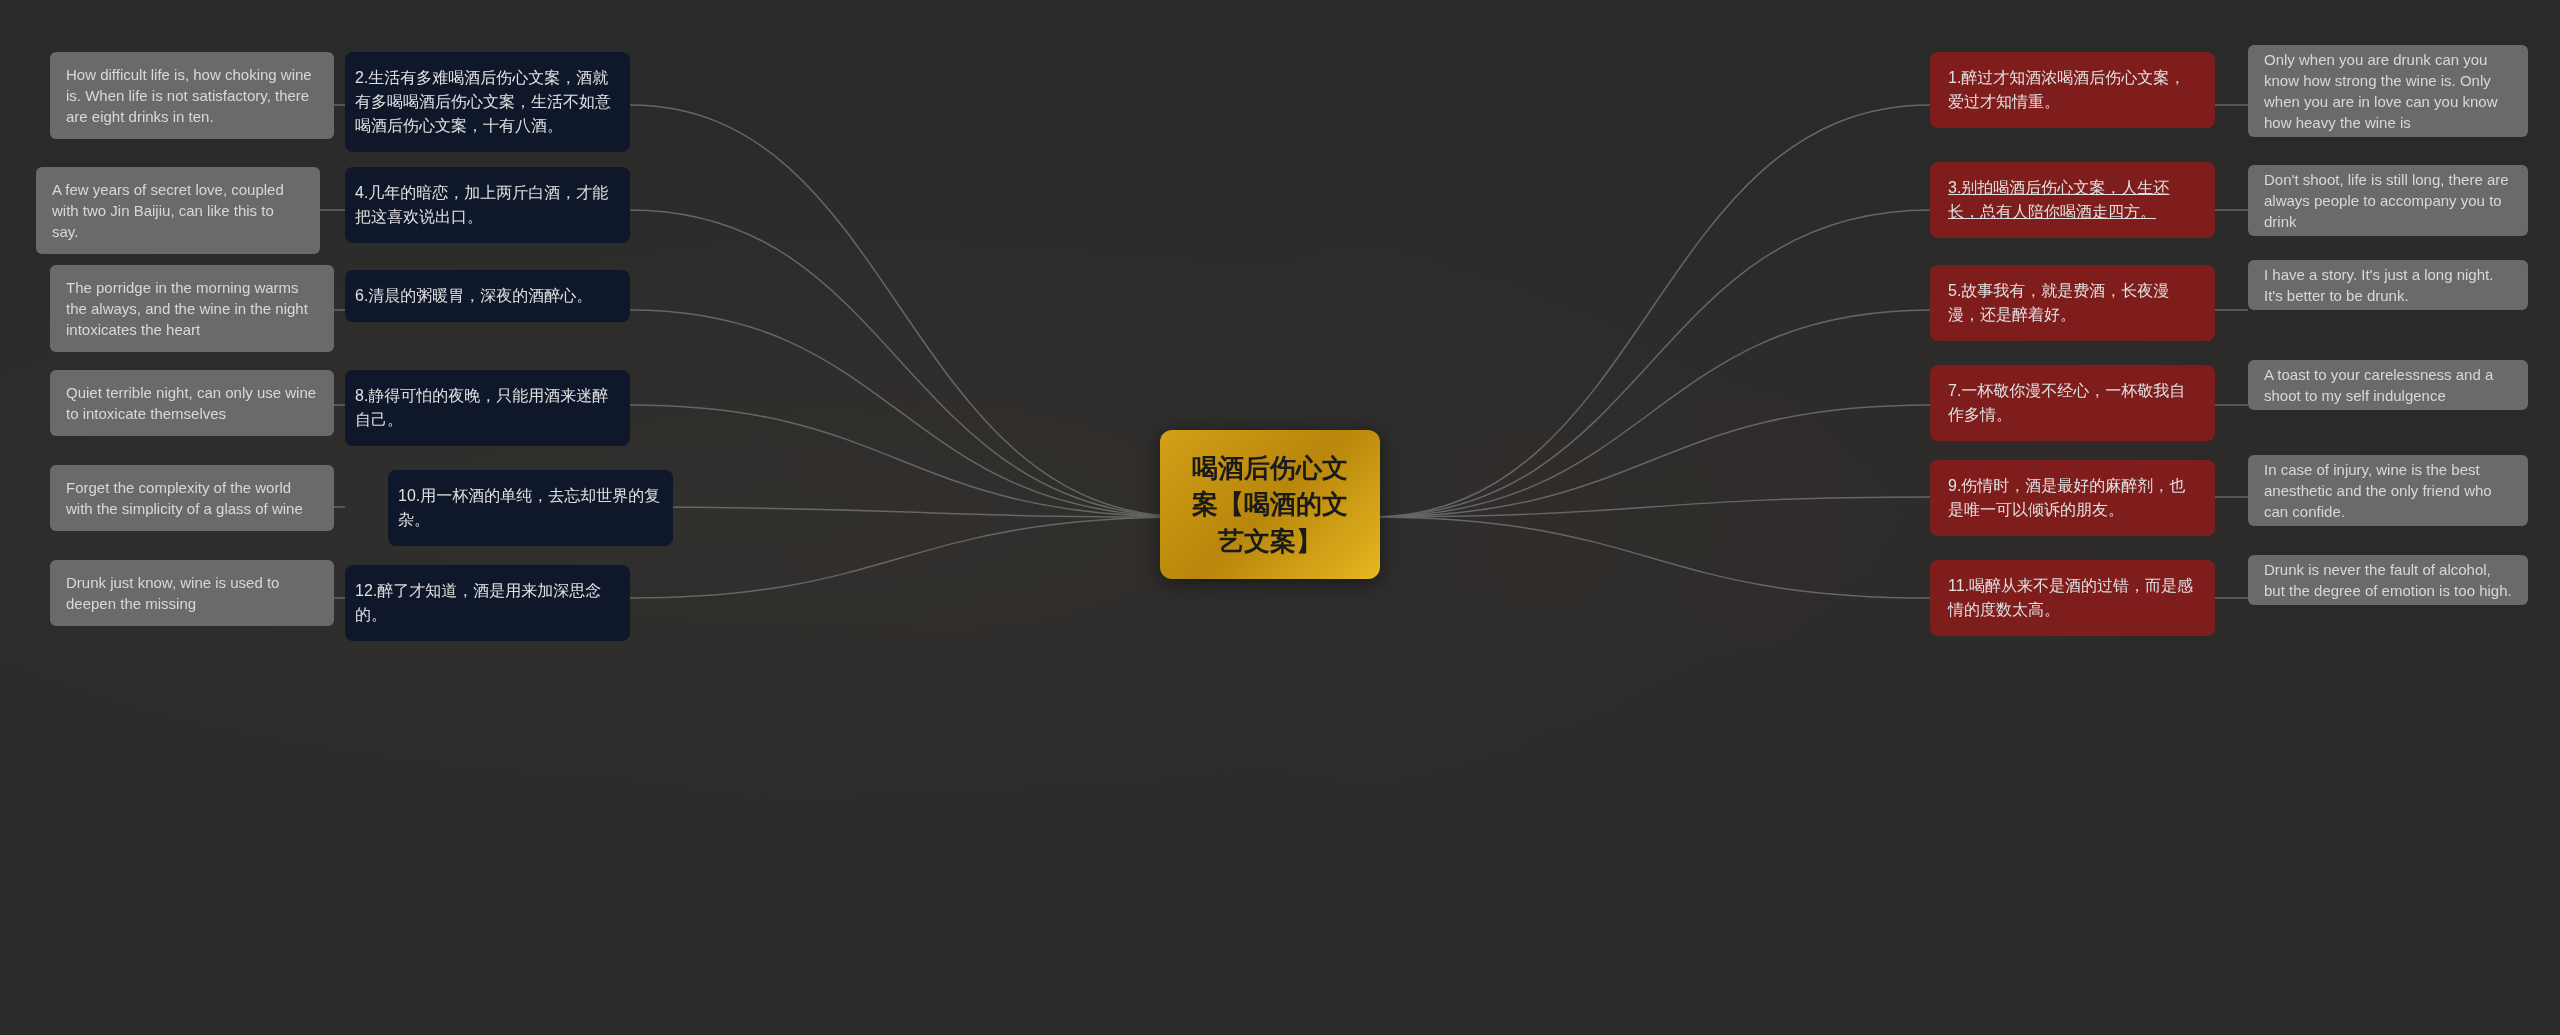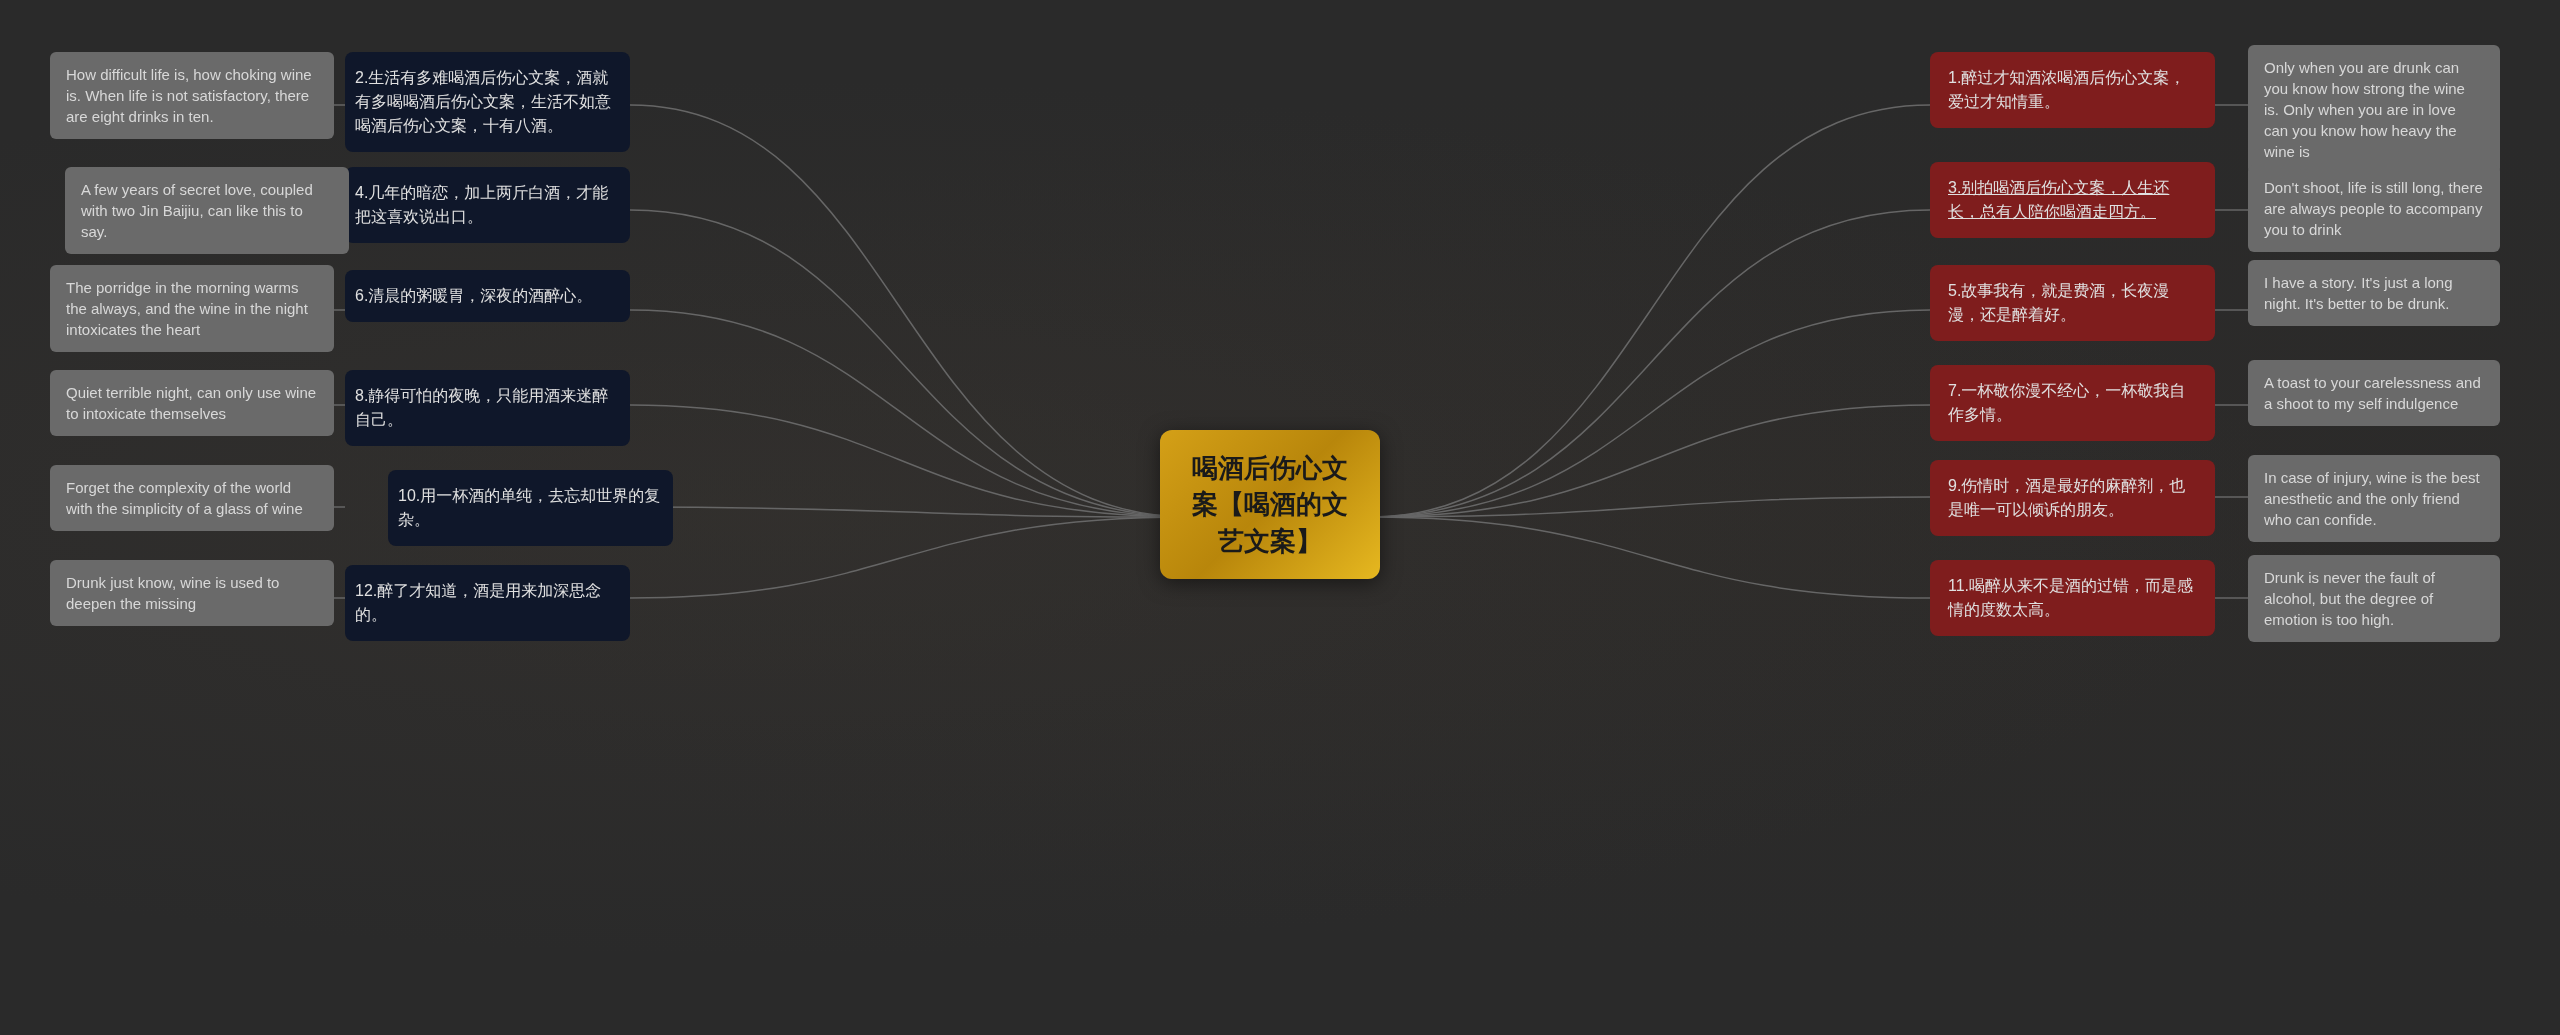--- a/index.html
+++ b/index.html
@@ -77,25 +77,25 @@
       font-size: 15px;
       line-height: 1.4;
       width: 284px;
       z-index: 5;
     }
 
     .side-node-right {
       position: absolute;
       background: #6a6a6a;
       border-radius: 6px;
-      padding: 12px 16px;
+      padding: 4px 16px;
       color: #d8d8d8;
       font-size: 15px;
       line-height: 1.4;
-      width: 252px;
+      width: 280px;
       z-index: 5;
     }
 
     
     .connectors {
       position: absolute;
       width: 100%;
       height: 100%;
       top: 0;
       left: 0;
@@ -169,21 +169,21 @@
   <div class="mid-node" style="top: 470px; left: 345px; margin-left: 43px;">
     <span>10.用一杯酒的单纯，去忘却世界的复杂。</span>
   </div>
   <div class="mid-node" style="top: 565px; left: 345px;">
     <span>12.醉了才知道，酒是用来加深思念的。</span>
   </div>
 
   <div class="side-node" style="top: 52px; left: 50px;">
     <span>How difficult life is, how choking wine is. When life is not satisfactory, there are eight drinks in ten.</span>
   </div>
-  <div class="side-node" style="top: 167px; left: 65px;">
+  <div class="side-node" style="top: 167px; left: 36px;">
     <span>A few years of secret love, coupled with two Jin Baijiu, can like this to say.</span>
   </div>
   <div class="side-node" style="top: 265px; left: 50px;">
     <span>The porridge in the morning warms the always, and the wine in the night intoxicates the heart</span>
   </div>
   <div class="side-node" style="top: 370px; left: 50px;">
     <span>Quiet terrible night, can only use wine to intoxicate themselves</span>
   </div>
   <div class="side-node" style="top: 465px; left: 50px;">
     <span>Forget the complexity of the world with the simplicity of a glass of wine</span>

